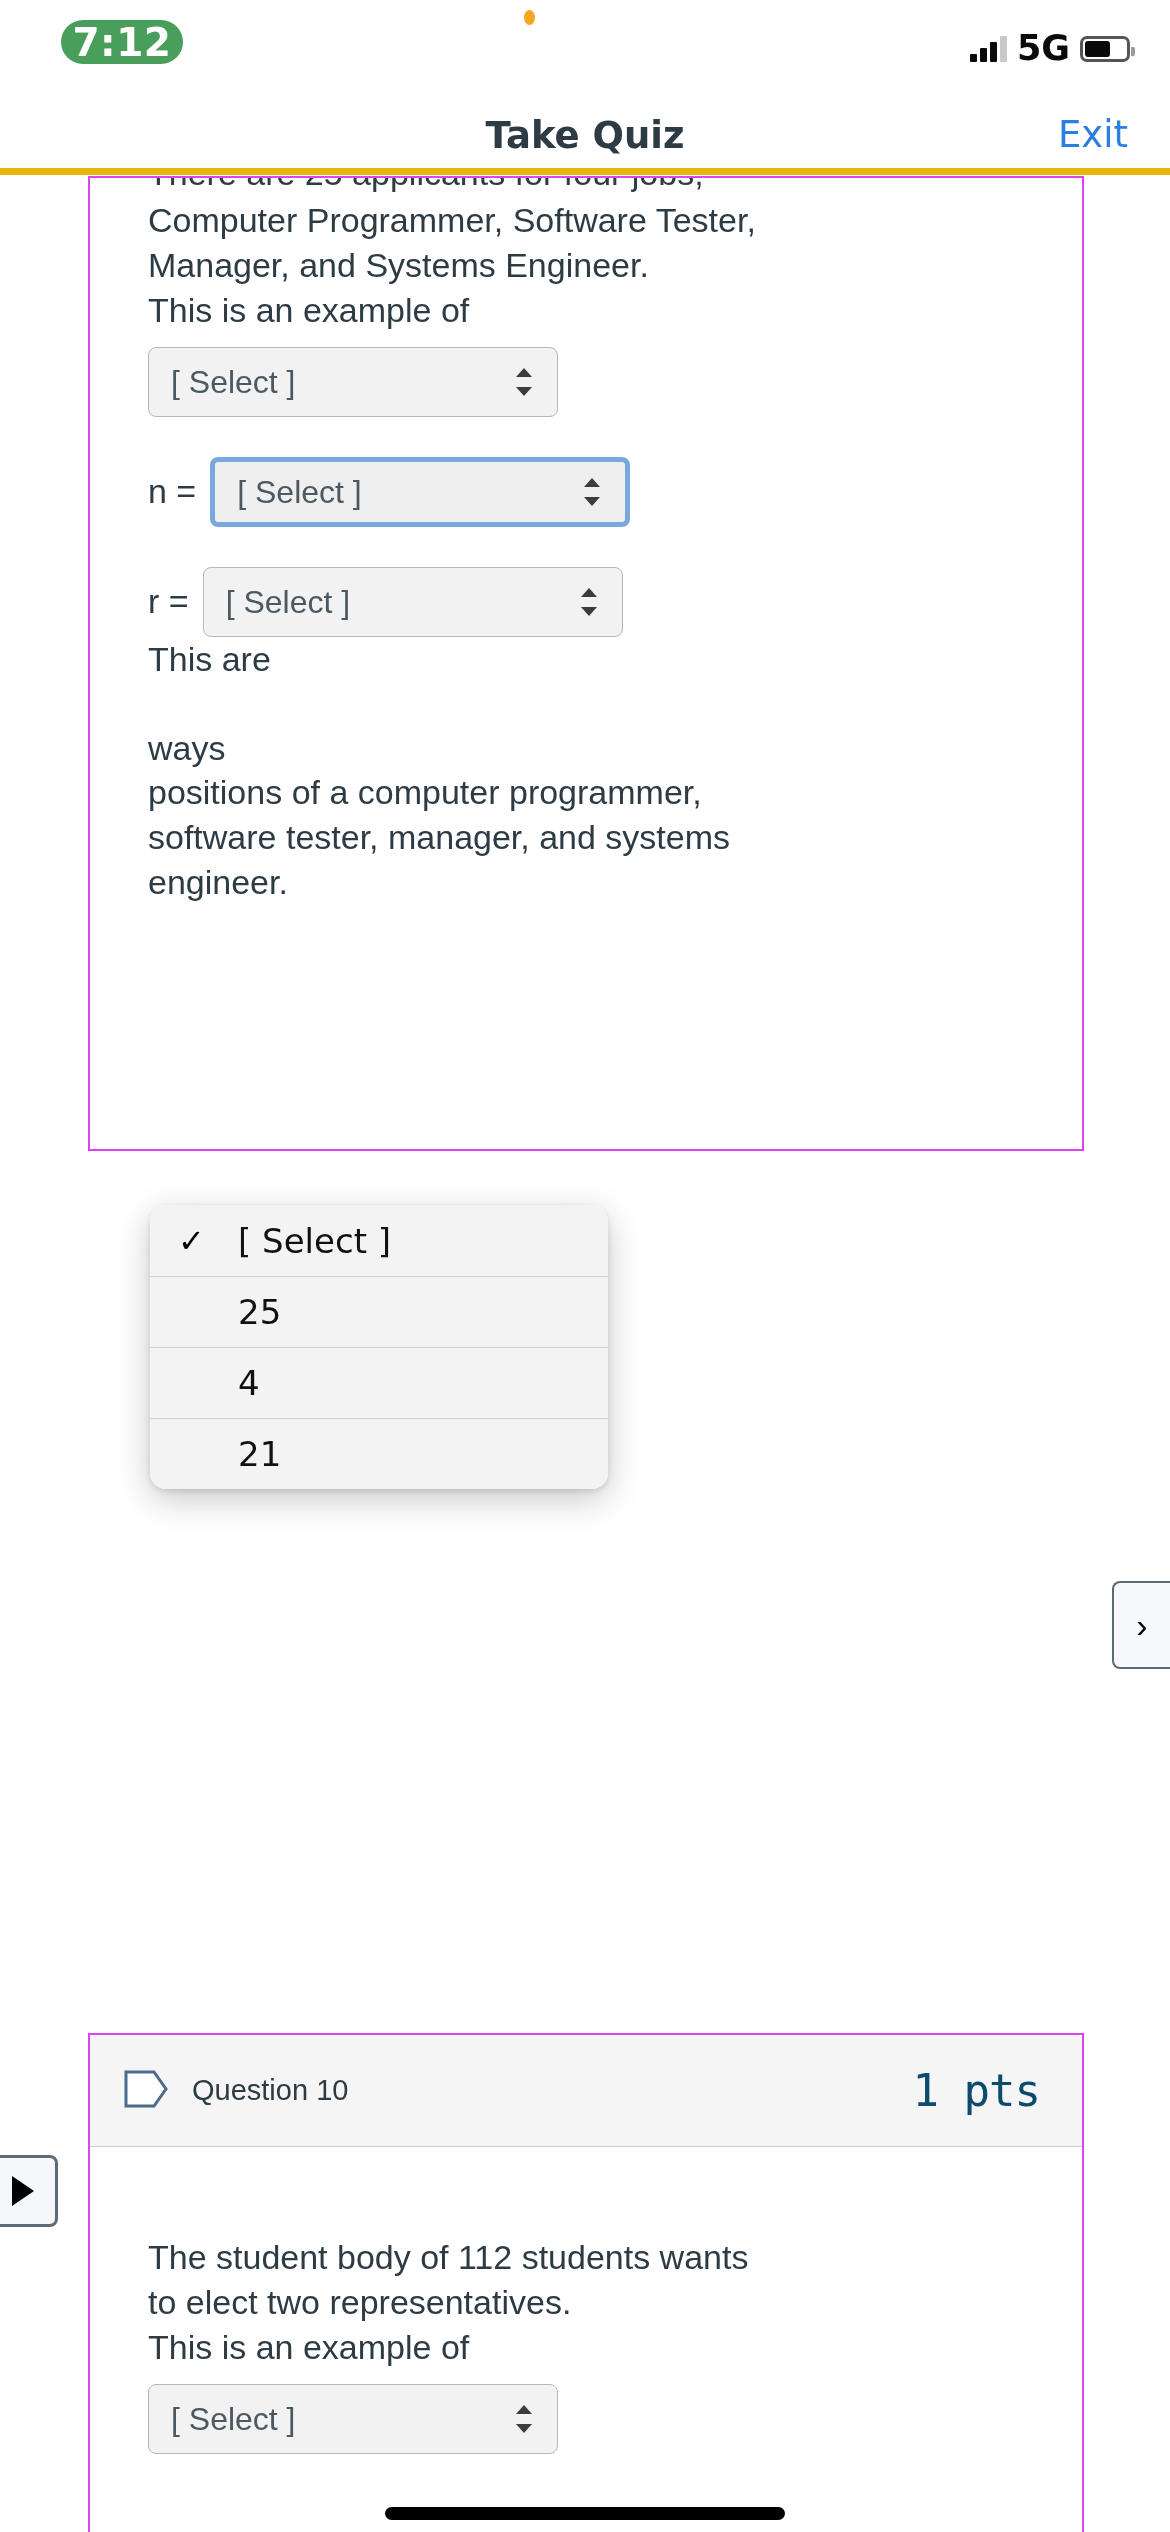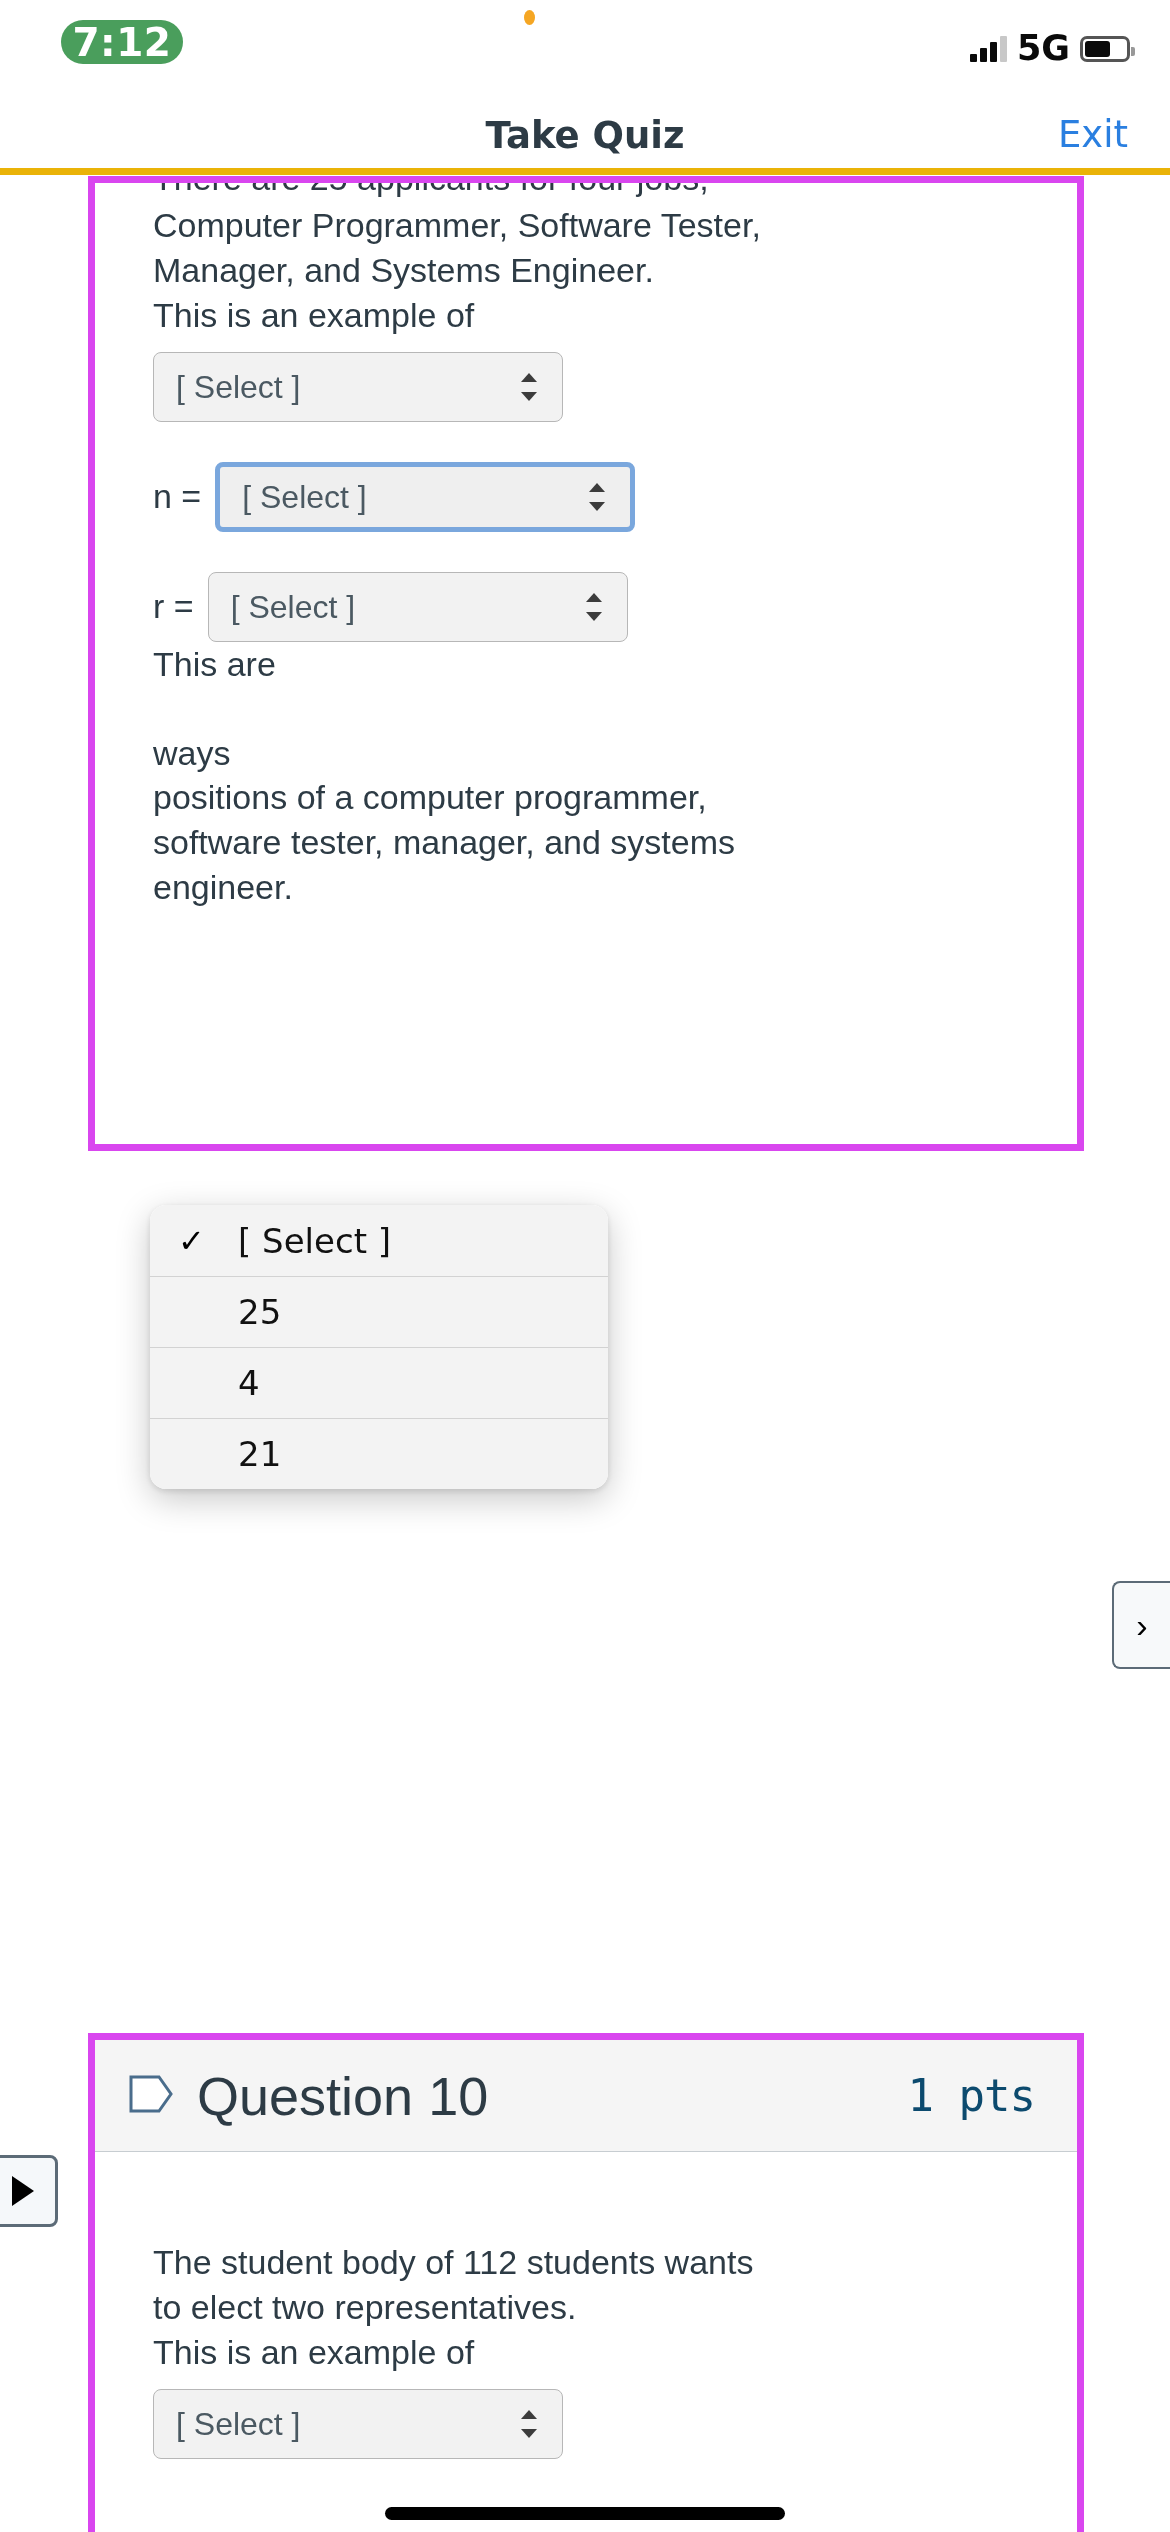--- a/index.html
+++ b/index.html
@@ -142,21 +142,21 @@
     background: #ffffff;
     overflow: hidden;
   }
 
   
   .q-card {
     position: absolute;
     left: 88px;
     width: 996px;
     background: #ffffff;
-    border: 7px solid #d946ef;
+    border: 2px solid #d946ef;
   }
   .q-card-body {
     padding: 0 58px;
     color: #2d3b45;
     font-size: 34px;
     line-height: 1.32;
     font-family: "Liberation Sans", sans-serif;
     font-weight: 300;
   }
   .q-card-body p { margin: 0; }
@@ -317,21 +317,21 @@
     padding: 0 42px 0 34px;
     justify-content: space-between;
   }
   .q-header-left {
     display: flex;
     align-items: center;
     gap: 24px;
   }
   .flag-icon { width: 44px; height: 42px; }
   .q-title {
-    font-size: 54px;
+    font-size: 29px;
     color: #2d3b45;
     font-weight: 300;
     font-family: "Liberation Sans", sans-serif;
   }
   .q-pts {
     font-size: 44px;
     color: #0c4a6e;
     font-weight: 300;
     font-family: "DejaVu Sans Mono", monospace;
     letter-spacing: -1px;

